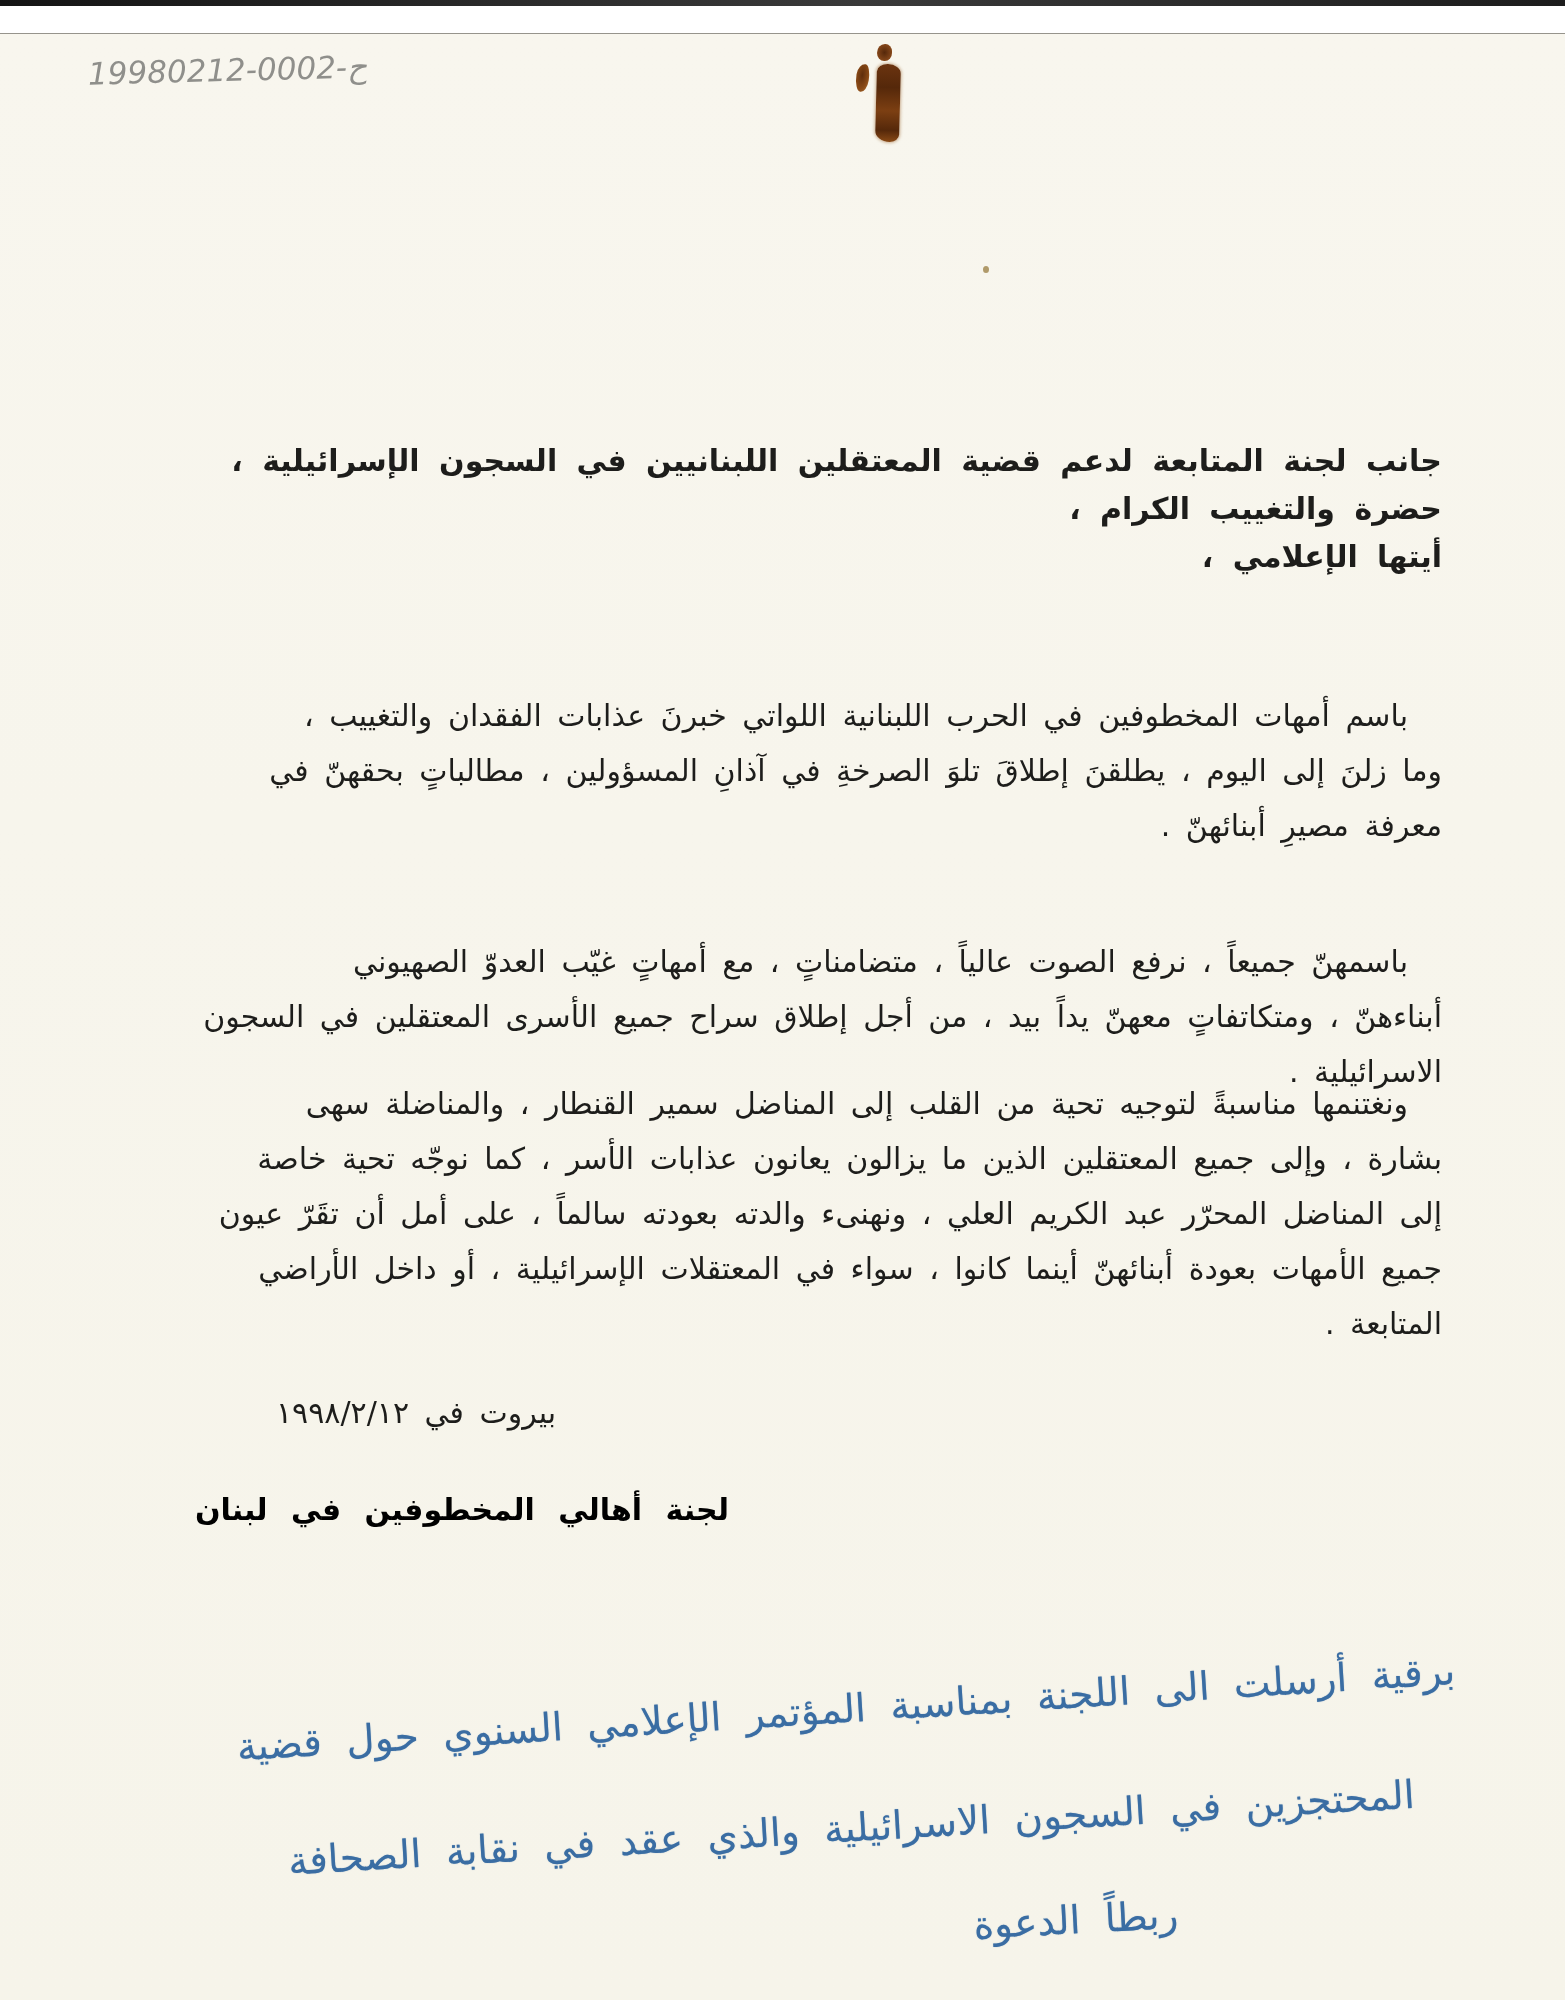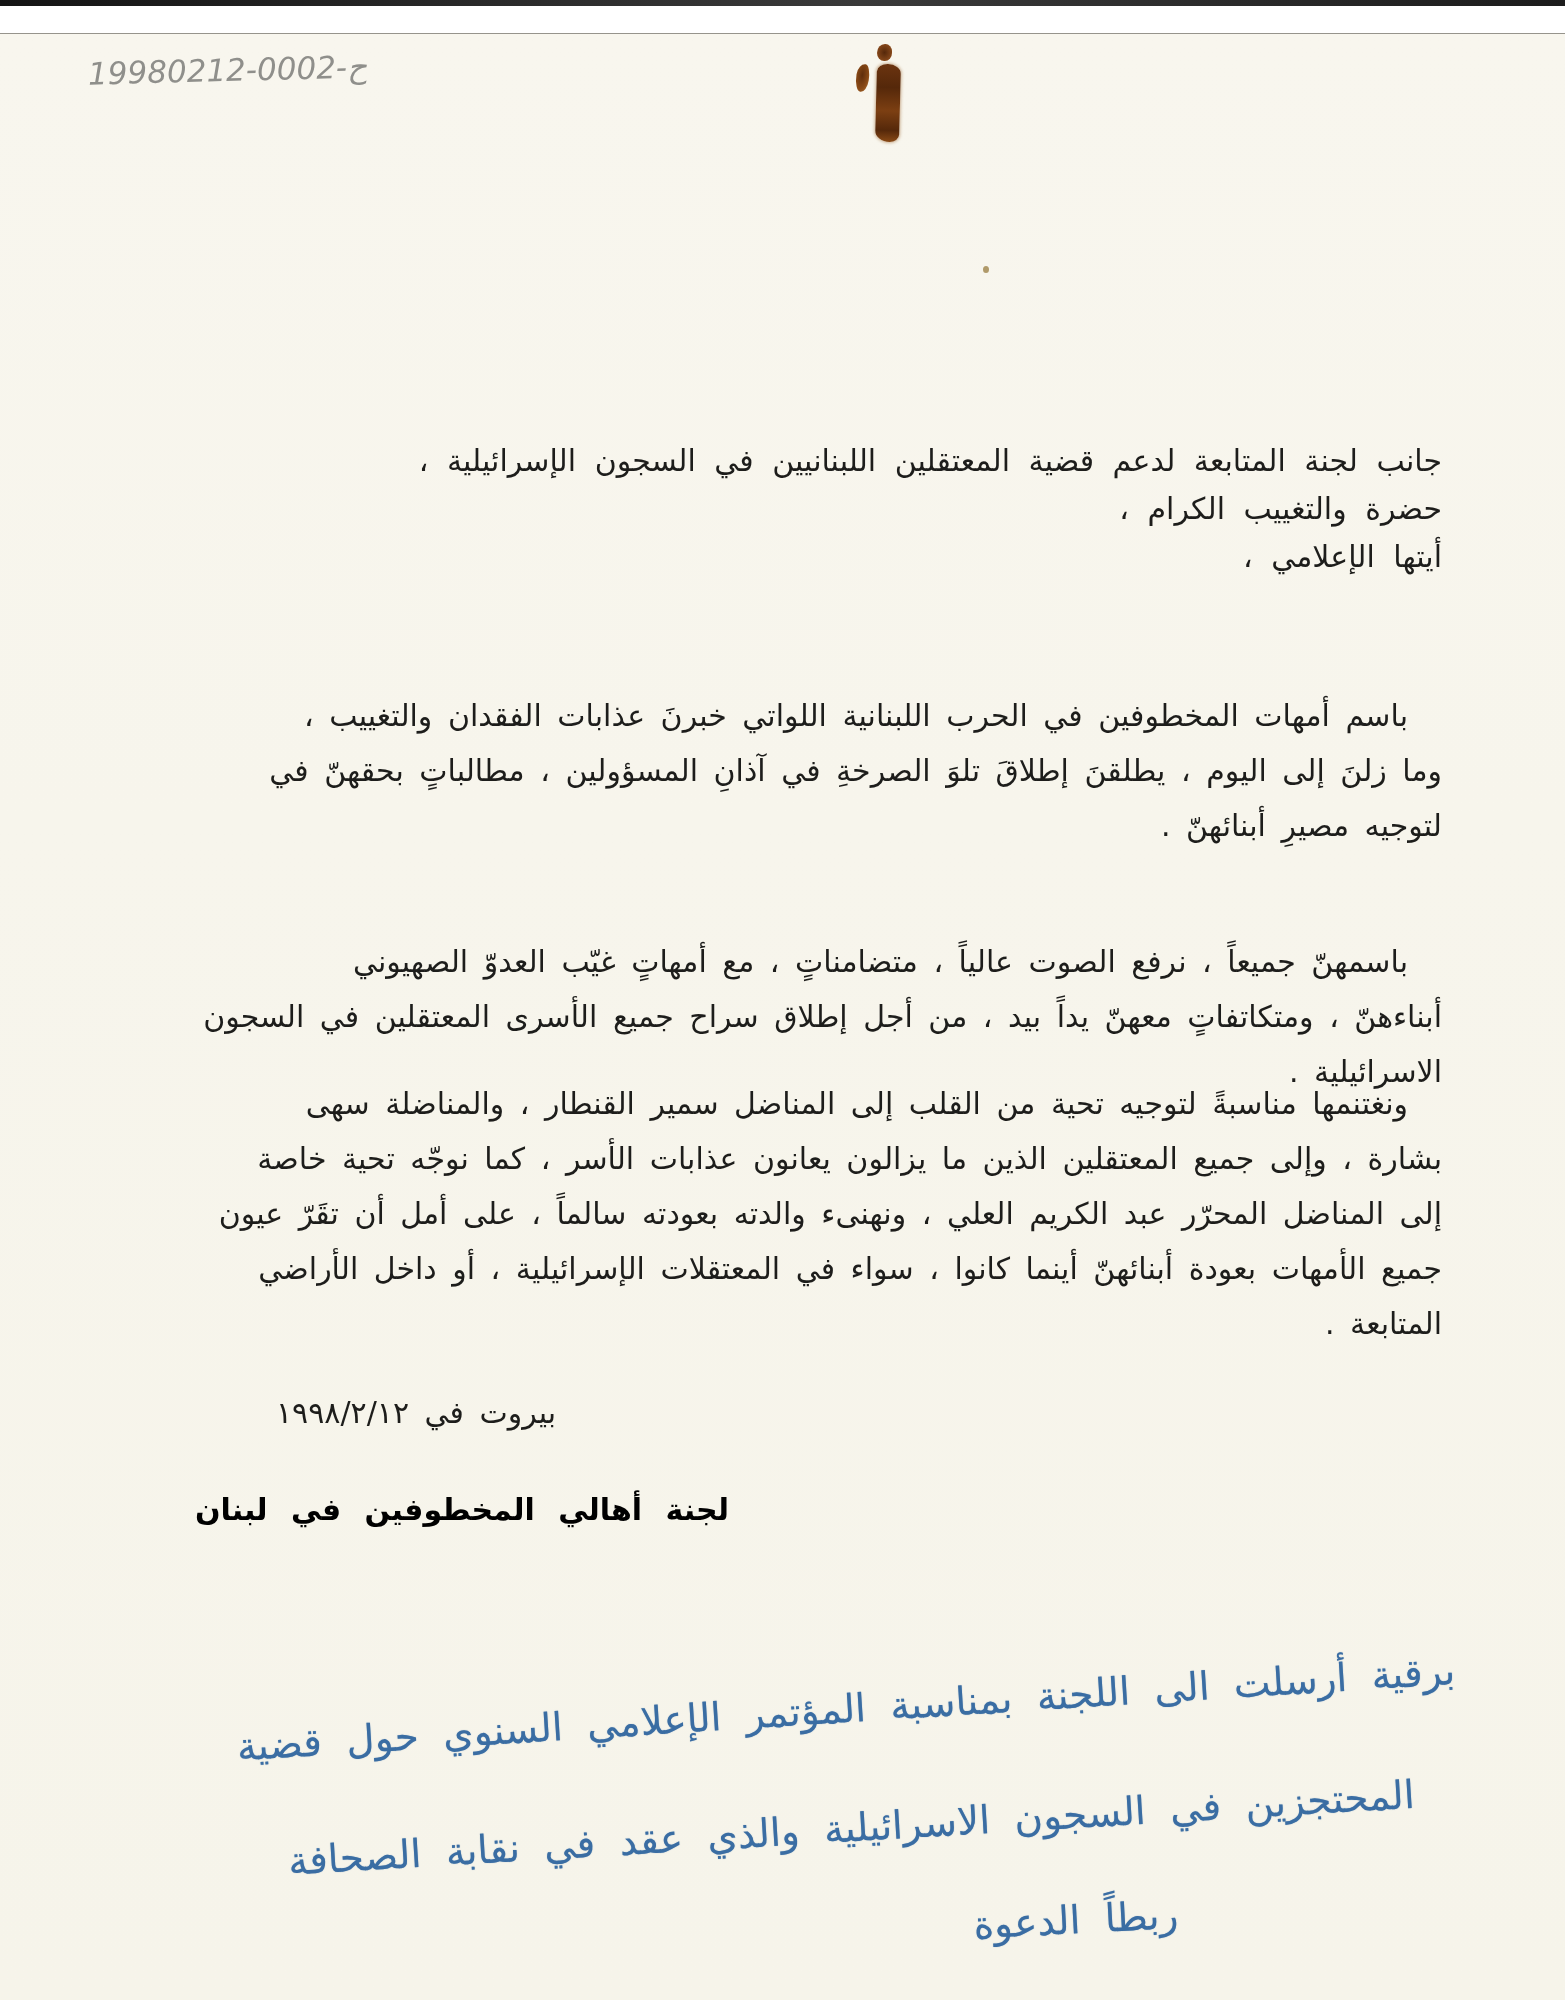--- a/index.html
+++ b/index.html
@@ -62,21 +62,21 @@
   .tline{
     white-space:nowrap;
     text-align:right;
     font-size:30px;
     line-height:55px;
     word-spacing:6px;
     letter-spacing:.3px;
   }
   .tline.indent{padding-right:34px;}
   .header-block{top:437px;}
-  .header-block .tline{font-weight:normal;line-height:48px;word-spacing:9px;}
+  .header-block .tline{font-weight:bold;line-height:48px;word-spacing:9px;}
   .para-1{top:688px;}
   .para-2{top:934px;}
   .para-3{top:1076px;}
   .date-block{top:1385px;}
   .date-block .tline{padding-left:148px;text-align:left;}
   .signature{
     position:absolute;left:195px;top:1492px;
     direction:rtl;white-space:nowrap;
     font-size:30px;font-weight:bold;
     word-spacing:13px;letter-spacing:.5px;
@@ -116,21 +116,21 @@
 
     <div class="block header-block">
       <div class="tline">جانب لجنة المتابعة لدعم قضية المعتقلين اللبنانيين في السجون الإسرائيلية ،</div>
       <div class="tline">حضرة والتغييب الكرام ،</div>
       <div class="tline">أيتها الإعلامي ،</div>
     </div>
 
     <div class="block para-1">
       <div class="tline indent">باسم أمهات المخطوفين في الحرب اللبنانية اللواتي خبرنَ عذابات الفقدان والتغييب ،</div>
       <div class="tline">وما زلنَ إلى اليوم ، يطلقنَ إطلاقَ تلوَ الصرخةِ في آذانِ المسؤولين ، مطالباتٍ بحقهنّ في</div>
-      <div class="tline">لتوجيه مصيرِ أبنائهنّ .</div>
+      <div class="tline">معرفة مصيرِ أبنائهنّ .</div>
     </div>
 
     <div class="block para-2">
       <div class="tline indent">باسمهنّ جميعاً ، نرفع الصوت عالياً ، متضامناتٍ ، مع أمهاتٍ غيّب العدوّ الصهيوني</div>
       <div class="tline">أبناءهنّ ، ومتكاتفاتٍ معهنّ يداً بيد ، من أجل إطلاق سراح جميع الأسرى المعتقلين في السجون</div>
       <div class="tline">الاسرائيلية .</div>
     </div>
 
     <div class="block para-3">
       <div class="tline indent">ونغتنمها مناسبةً لتوجيه تحية من القلب إلى المناضل سمير القنطار ، والمناضلة سهى</div>

